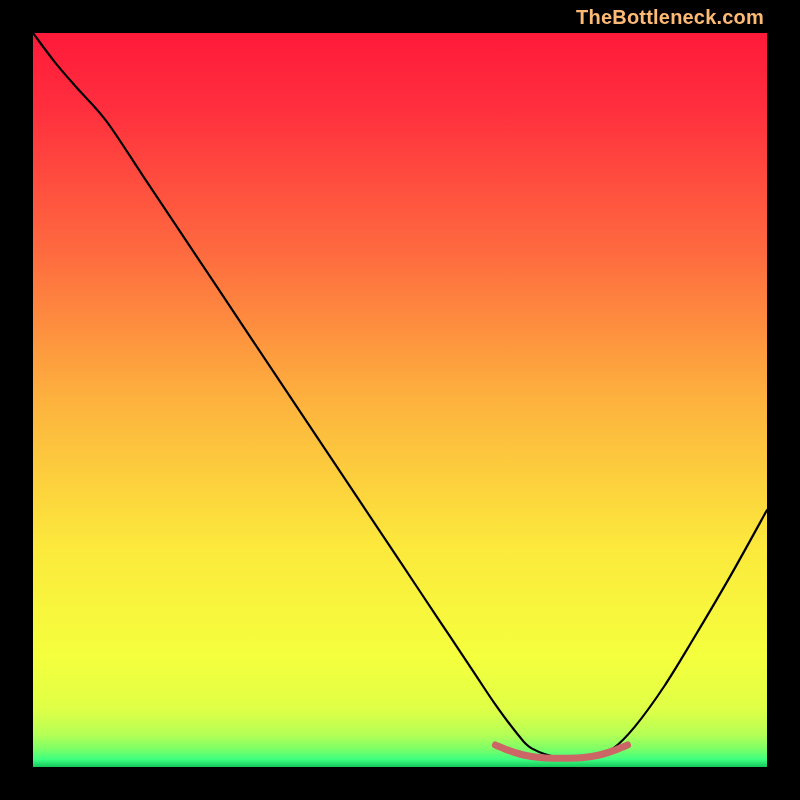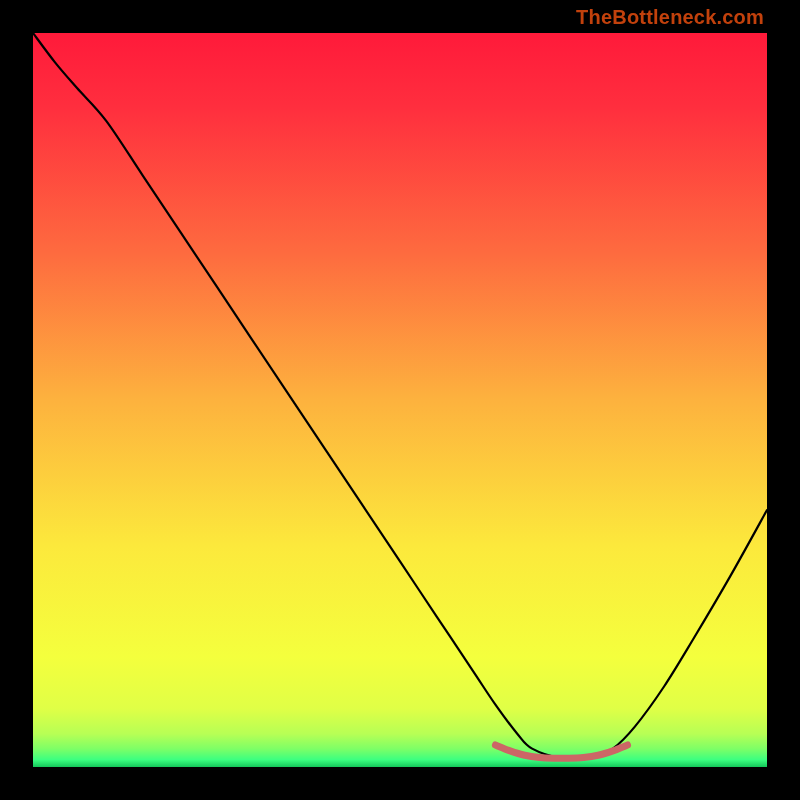--- a/index.html
+++ b/index.html
@@ -33,21 +33,21 @@
     height: 734px;
     pointer-events: none;
   }
   .watermark {
     position: absolute;
     top: 6px;
     right: 36px;
     font-family: Arial, Helvetica, sans-serif;
     font-size: 20px;
     font-weight: bold;
-    color: #c2410c;
+    color: #fdba74;
     letter-spacing: 0.2px;
   }
 </style>
 </head>
 <body>
 
 <div class="frame">
   <svg class="gradient-bg" viewBox="0 0 734 734" preserveAspectRatio="none">
     <defs>
       <linearGradient id="bg-grad" x1="0" y1="0" x2="0" y2="1">

